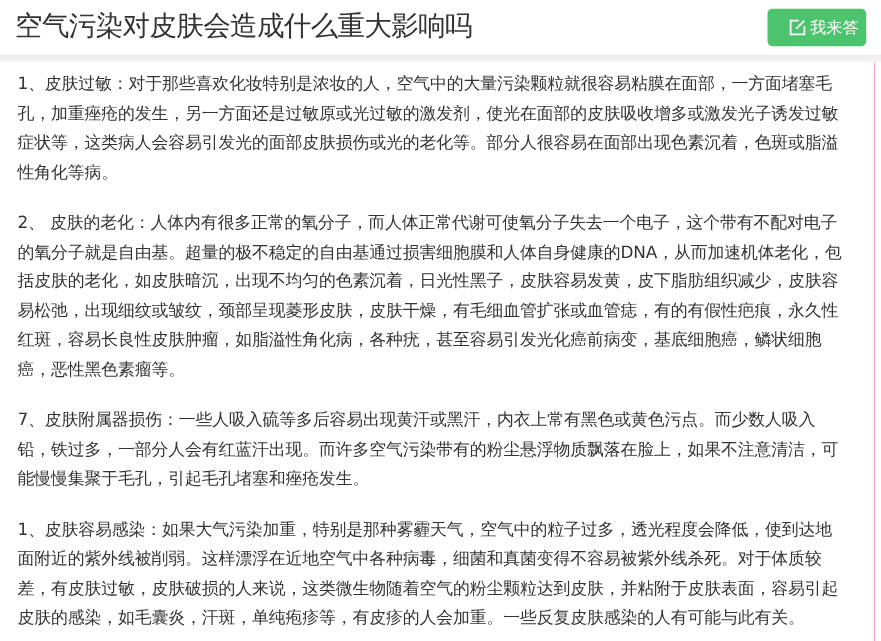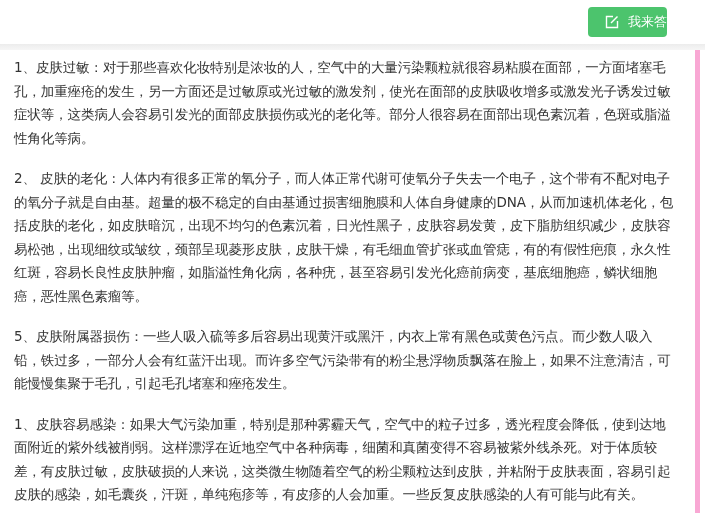--- a/index.html
+++ b/index.html
@@ -29,31 +29,31 @@
       font-size: 22px;
       line-height: 30px;
       color: #333333;
       letter-spacing: -0.5px;
       white-space: nowrap;
       margin: 0;
       font-weight: normal;
     }
     .answer-btn {
       position: absolute;
-      left: 588px;
+      left: 614px;
       top: 7px;
       width: 79px;
       height: 30px;
       background: #4cc46d;
       border-radius: 4px;
       color: #ffffff;
       font-size: 13px;
       display: flex;
       align-items: center;
-      justify-content: space-between;
+      justify-content: flex-start;
       cursor: pointer;
       box-sizing: border-box;
       padding-left: 17px;
     }
     .answer-btn .icon {
       width: 14px;
       height: 14px;
       margin-right: 3px;
       display: inline-block;
     }
@@ -63,47 +63,48 @@
       width: 705px;
       height: 6px;
       background: linear-gradient(#ececec, #f6f6f6);
     }
     .content {
       position: absolute;
       left: 0;
       top: 50px;
       width: 700px;
       height: 463px;
-      border-right: 5px solid #f9a8d4;
+      border-right: 1px solid #f9a8d4;
       box-sizing: border-box;
       padding: 6px 14px 0 14px;
     }
     .para {
       margin: 0 0 17px 0;
       font-size: 13.5px;
       line-height: 23.5px;
       color: #333333;
       width: 660px;
       word-break: break-all;
       letter-spacing: -0.1px;
     }
   </style>
 </head>
 <body>
 
 <div class="header">
+  <h1 class="page-title">空气污染对皮肤会造成什么重大影响吗</h1>
   <div class="answer-btn">
     <svg class="icon" viewBox="0 0 14 14">
       <path d="M8 1.5 H1.5 V12.5 H12.5 V6" fill="none" stroke="#ffffff" stroke-width="1.4"></path>
       <path d="M6 8 L12.5 1.5" fill="none" stroke="#ffffff" stroke-width="1.4"></path>
     </svg>
     <span>我来答</span>
   </div>
 </div>
 
 <div class="divider-band"></div>
 
 <div class="content">
   <p class="para">1、皮肤过敏：对于那些喜欢化妆特别是浓妆的人，空气中的大量污染颗粒就很容易粘膜在面部，一方面堵塞毛孔，加重痤疮的发生，另一方面还是过敏原或光过敏的激发剂，使光在面部的皮肤吸收增多或激发光子诱发过敏症状等，这类病人会容易引发光的面部皮肤损伤或光的老化等。部分人很容易在面部出现色素沉着，色斑或脂溢性角化等病。</p>
   <p class="para">2、 皮肤的老化：人体内有很多正常的氧分子，而人体正常代谢可使氧分子失去一个电子，这个带有不配对电子的氧分子就是自由基。超量的极不稳定的自由基通过损害细胞膜和人体自身健康的DNA，从而加速机体老化，包括皮肤的老化，如皮肤暗沉，出现不均匀的色素沉着，日光性黑子，皮肤容易发黄，皮下脂肪组织减少，皮肤容易松弛，出现细纹或皱纹，颈部呈现菱形皮肤，皮肤干燥，有毛细血管扩张或血管痣，有的有假性疤痕，永久性红斑，容易长良性皮肤肿瘤，如脂溢性角化病，各种疣，甚至容易引发光化癌前病变，基底细胞癌，鳞状细胞癌，恶性黑色素瘤等。</p>
-  <p class="para">5、皮肤附属器损伤：一些人吸入硫等多后容易出现黄汗或黑汗，内衣上常有黑色或黄色污点。而少数人吸入铅，铁过多，一部分人会有红蓝汗出现。而许多空气污染带有的粉尘悬浮物质飘落在脸上，如果不注意清洁，可能慢慢集聚于毛孔，引起毛孔堵塞和痤疮发生。</p>
+  <p class="para">7、皮肤附属器损伤：一些人吸入硫等多后容易出现黄汗或黑汗，内衣上常有黑色或黄色污点。而少数人吸入铅，铁过多，一部分人会有红蓝汗出现。而许多空气污染带有的粉尘悬浮物质飘落在脸上，如果不注意清洁，可能慢慢集聚于毛孔，引起毛孔堵塞和痤疮发生。</p>
   <p class="para">1、皮肤容易感染：如果大气污染加重，特别是那种雾霾天气，空气中的粒子过多，透光程度会降低，使到达地面附近的紫外线被削弱。这样漂浮在近地空气中各种病毒，细菌和真菌变得不容易被紫外线杀死。对于体质较差，有皮肤过敏，皮肤破损的人来说，这类微生物随着空气的粉尘颗粒达到皮肤，并粘附于皮肤表面，容易引起皮肤的感染，如毛囊炎，汗斑，单纯疱疹等，有皮疹的人会加重。一些反复皮肤感染的人有可能与此有关。</p>
 </div>
 
 </body></html>

